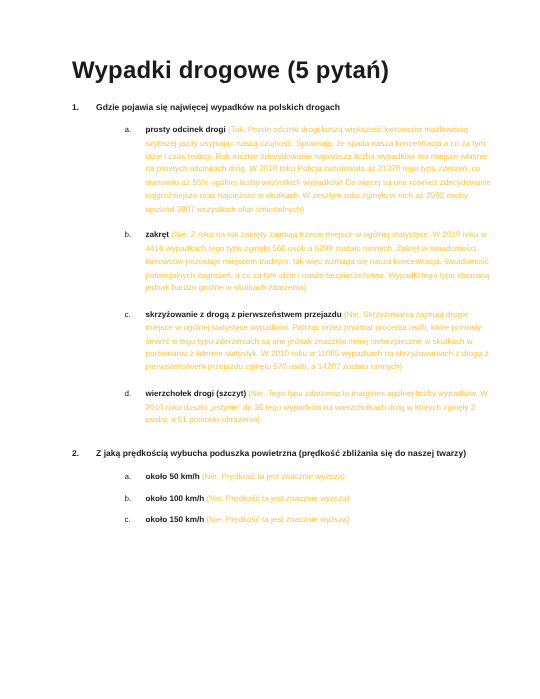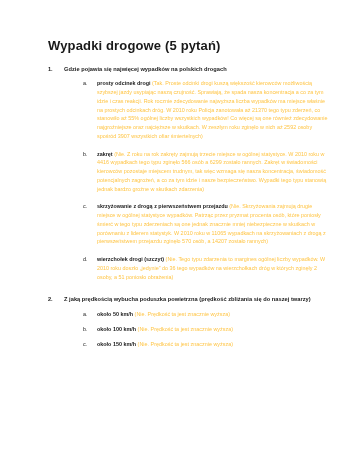--- a/index.html
+++ b/index.html
@@ -18,21 +18,21 @@
   .page {
     position: relative;
     width: 360px;
     height: 466px;
     background: #ffffff;
     box-sizing: border-box;
     padding: 38px 28px 0 48px;
   }
 
   .doc-title {
-    font-size: 13px;
+    font-size: 16px;
     font-weight: bold;
     color: #1a1a1a;
     letter-spacing: 0.15px;
     margin: 0 0 11px 0;
     line-height: 1.2;
   }
 
   
   .q-list {
     list-style: none;

